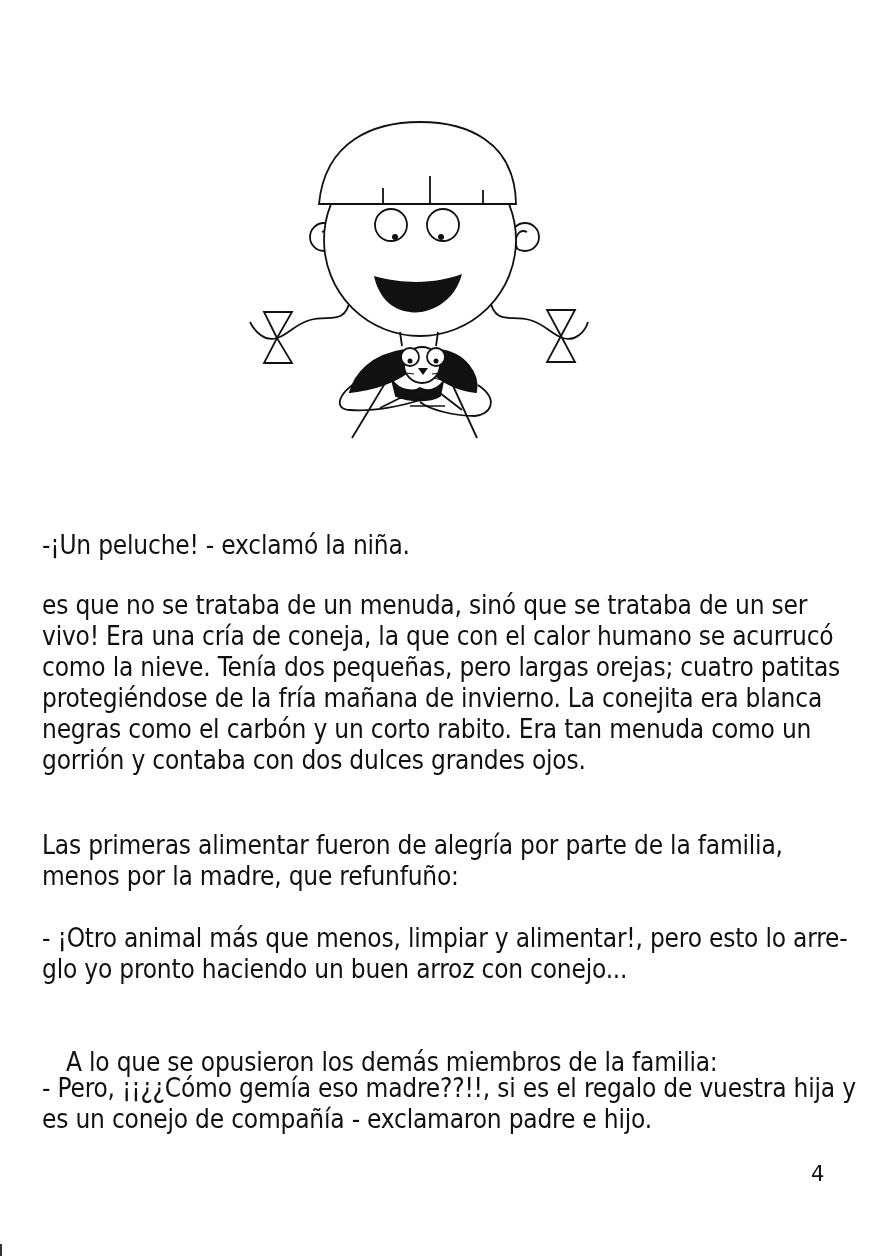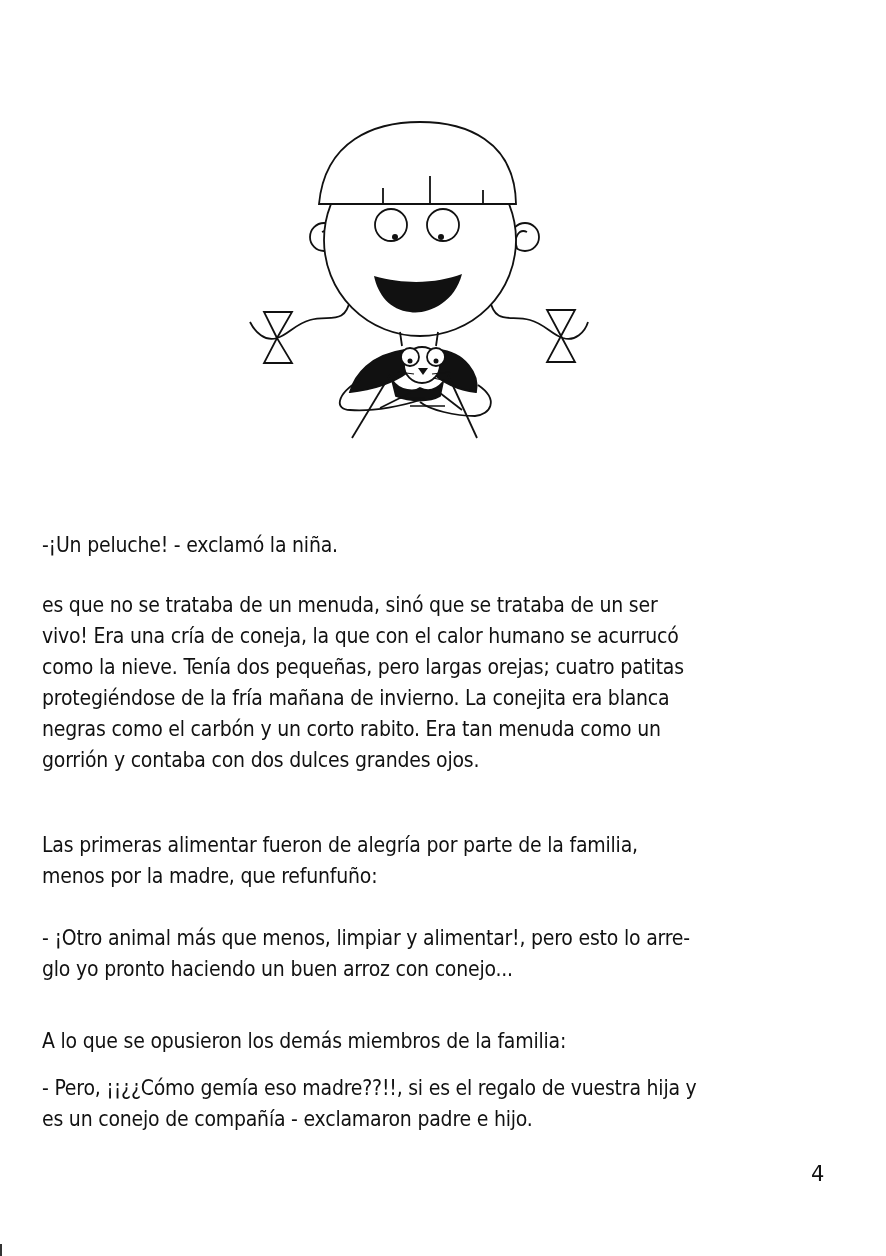--- a/index.html
+++ b/index.html
@@ -1,28 +1,28 @@
 <!DOCTYPE html>
 <html><head>
 <meta charset="utf-8">
 <style>
   html, body { margin: 0; padding: 0; background: #ffffff; }
   body { width: 886px; height: 1256px; position: relative; overflow: hidden;
          font-family: "DejaVu Sans", sans-serif; color: #111111; }
   .illustration { position: absolute; left: 240px; top: 110px; width: 360px; height: 340px; }
   .text-block { position: absolute; left: 42px; width: 800px;
                 font-family: "DejaVu Sans Condensed", "DejaVu Sans", sans-serif;
-                font-size: 21px; line-height: 31px; letter-spacing: -0.2px; }
+                font-size: 26px; line-height: 31px; letter-spacing: -0.2px; }
   .text-block p { margin: 0; }
   .line { display: block; white-space: nowrap; }
   #p1 { top: 530px; }
   #p2 { top: 590px; }
   #p3 { top: 830px; }
   #p4 { top: 923px; }
-  #p5 { top: 1026px; }
+  #p5 { top: 1047px; margin-left: 24px; }
   #p6 { top: 1073px; }
   .page-number { position: absolute; left: 811px; top: 1162px; font-size: 21px; }
   .edge-mark { position: absolute; left: 0; top: 1244px; width: 2px; height: 12px; background: #333; }
 </style>
 </head>
 <body>
 
 <svg class="illustration" viewBox="0 0 360 340" xmlns="http://www.w3.org/2000/svg" fill="none" stroke="#111" stroke-width="1.8">
 
   <path d="M110 190 C105 215 90 205 70 210 C55 214 48 225 37 228"></path>

